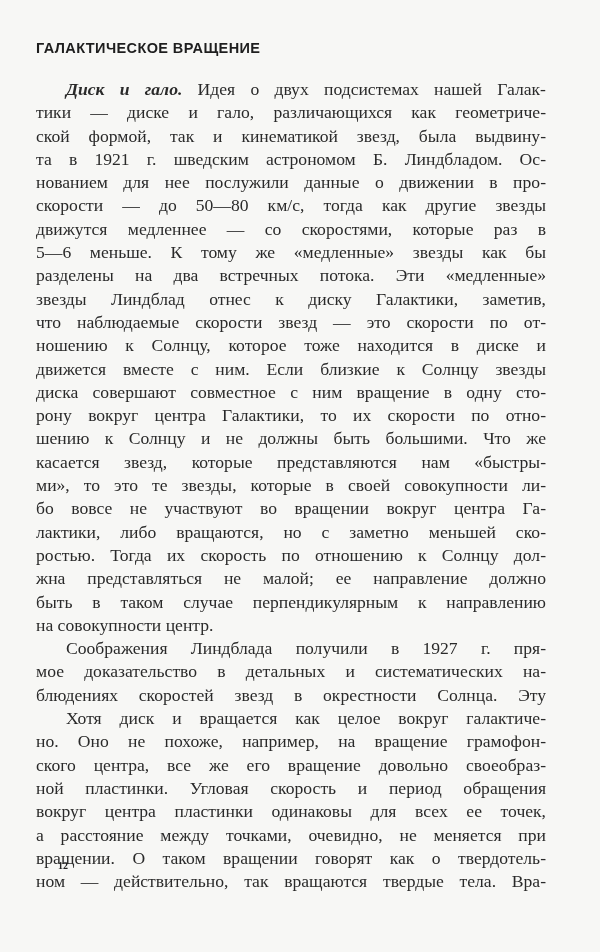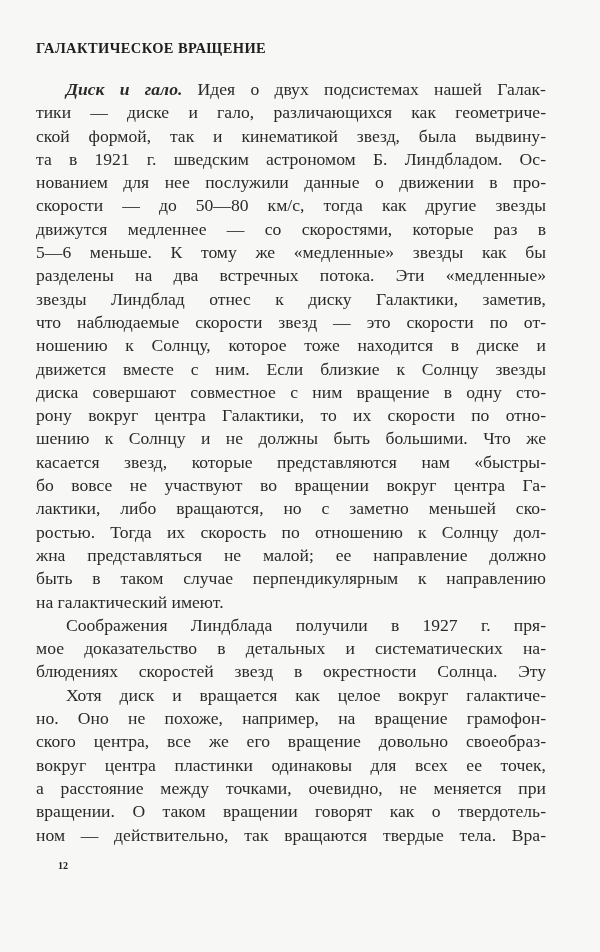--- a/index.html
+++ b/index.html
@@ -10,21 +10,21 @@
     overflow: hidden;
     font-family: "Liberation Serif", "DejaVu Serif", serif;
     color: #2a2a2a;
   }
   .page {
     position: absolute;
     left: 36px; top: 40px;
     width: 510px;
   }
   .running-head {
-    font-family: Liberation Serif, serif;
+    font-family: Liberation Sans, sans-serif;
     font-weight: bold;
     font-size: 14.5px;
     letter-spacing: 0.4px;
     color: #1e1e1e;
     margin: 0 0 18px 0;
     height: 20px;
   }
   .lines { font-size: 17.6px; line-height: 23.3px; }
   .line {
     display: block;
@@ -63,38 +63,40 @@
       <span class="line">5—6 меньше. К тому же «медленные» звезды как бы</span>
       <span class="line">разделены на два встречных потока. Эти «медленные»</span>
       <span class="line">звезды Линдблад отнес к диску Галактики, заметив,</span>
       <span class="line">что наблюдаемые скорости звезд — это скорости по от-</span>
       <span class="line">ношению к Солнцу, которое тоже находится в диске и</span>
       <span class="line">движется вместе с ним. Если близкие к Солнцу звезды</span>
       <span class="line">диска совершают совместное с ним вращение в одну сто-</span>
       <span class="line">рону вокруг центра Галактики, то их скорости по отно-</span>
       <span class="line">шению к Солнцу и не должны быть большими. Что же</span>
       <span class="line">касается звезд, которые представляются нам «быстры-</span>
+      <span class="line">ми», то это те звезды, которые в своей совокупности ли-</span>
       <span class="line">бо вовсе не участвуют во вращении вокруг центра Га-</span>
       <span class="line">лактики, либо вращаются, но с заметно меньшей ско-</span>
       <span class="line">ростью. Тогда их скорость по отношению к Солнцу дол-</span>
       <span class="line">жна представляться не малой; ее направление должно</span>
       <span class="line">быть в таком случае перпендикулярным к направлению</span>
-      <span class="line last">на галактический имеют.</span>
+      <span class="line last">на совокупности центр.</span>
     </div>
 
     <div>
       <span class="line indent">Соображения Линдблада получили в 1927 г. пря-</span>
       <span class="line">мое доказательство в детальных и систематических на-</span>
       <span class="line">блюдениях скоростей звезд в окрестности Солнца. Эту</span>
     </div>
 
     <div>
       <span class="line indent">Хотя диск и вращается как целое вокруг галактиче-</span>
       <span class="line">но. Оно не похоже, например, на вращение грамофон-</span>
       <span class="line">ского центра, все же его вращение довольно своеобраз-</span>
+      <span class="line">ной пластинки. Угловая скорость и период обращения</span>
       <span class="line">вокруг центра пластинки одинаковы для всех ее точек,</span>
       <span class="line">а расстояние между точками, очевидно, не меняется при</span>
       <span class="line">вращении. О таком вращении говорят как о твердотель-</span>
       <span class="line">ном — действительно, так вращаются твердые тела. Вра-</span>
 
     </div>
   </div>
 </div>
 
 <div class="folio">12</div>

